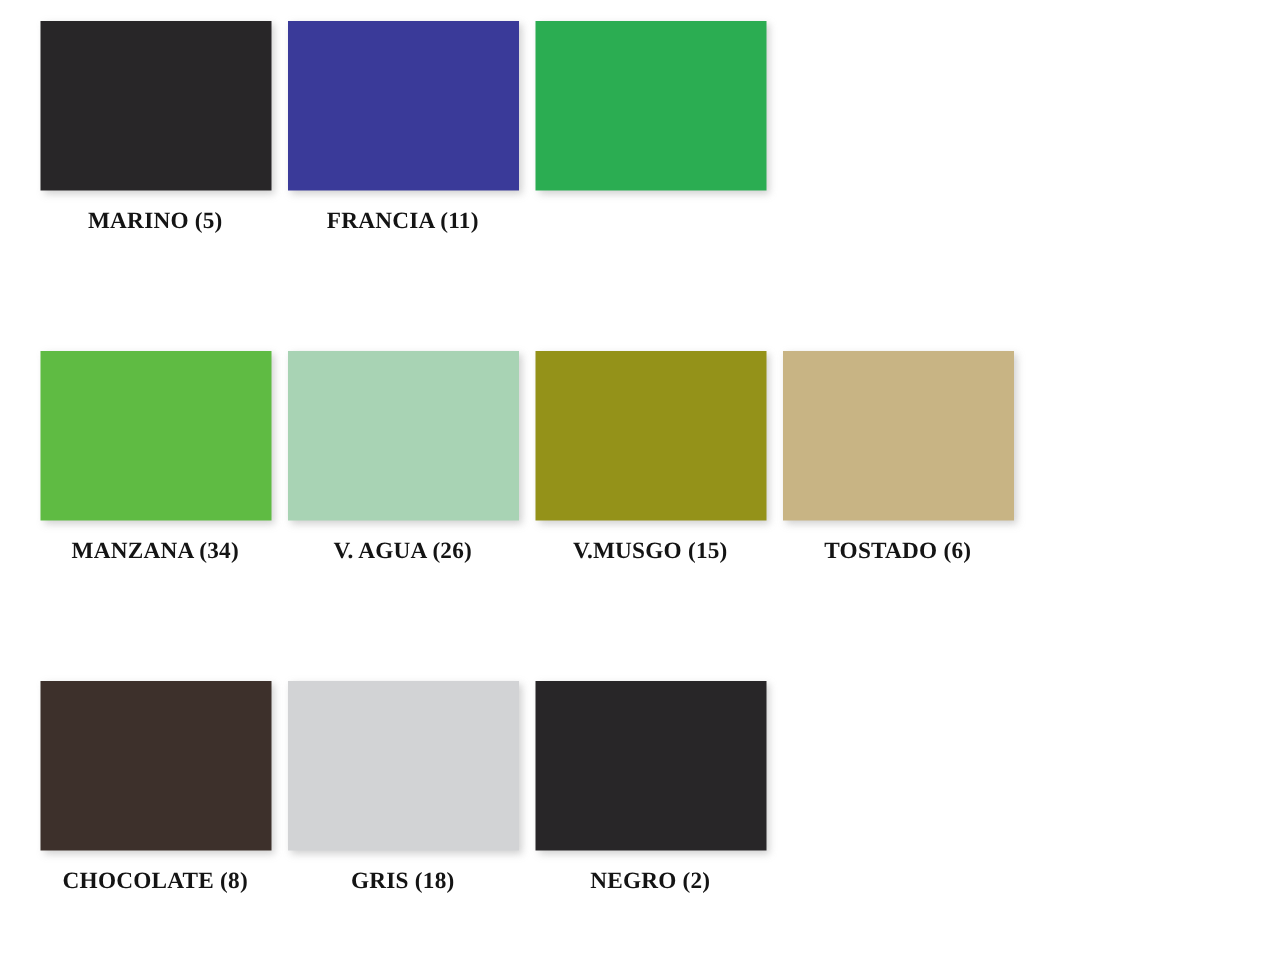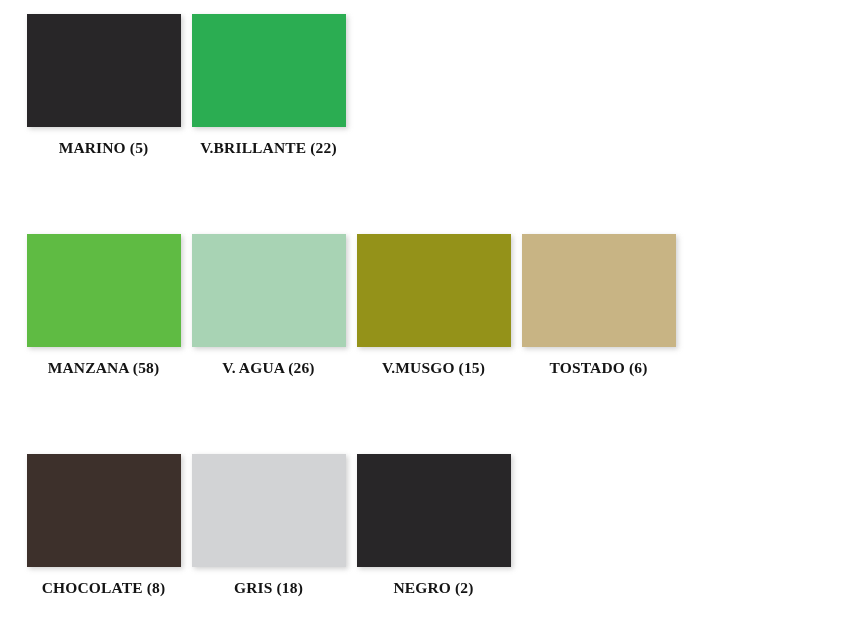--- a/index.html
+++ b/index.html
@@ -60,29 +60,32 @@
 <body>
 
 <div class="swatch-sheet">
 
   <div class="swatch-row">
     <div class="swatch-cell">
       <div class="swatch-chip" style="background-color: rgb(40, 38, 40);"></div>
       <div class="swatch-label">MARINO (5)</div>
     </div>
     <div class="swatch-cell">
+      <div class="swatch-chip" style="background-color: rgb(58, 58, 153);"></div>
+      <div class="swatch-label">FRANCIA (11)</div>
+    </div>
+    <div class="swatch-cell">
       <div class="swatch-chip" style="background-color: rgb(43, 173, 82);"></div>
-      <div class="swatch-label">V.BRILLANTE (22)</div>
     </div>
   </div>
 
   <div class="swatch-row">
     <div class="swatch-cell">
       <div class="swatch-chip" style="background-color: rgb(95, 187, 67);"></div>
-      <div class="swatch-label">MANZANA (58)</div>
+      <div class="swatch-label">MANZANA (34)</div>
     </div>
     <div class="swatch-cell">
       <div class="swatch-chip" style="background-color: rgb(168, 211, 180);"></div>
       <div class="swatch-label">V. AGUA (26)</div>
     </div>
     <div class="swatch-cell">
       <div class="swatch-chip" style="background-color: rgb(148, 146, 25);"></div>
       <div class="swatch-label">V.MUSGO (15)</div>
     </div>
     <div class="swatch-cell">

